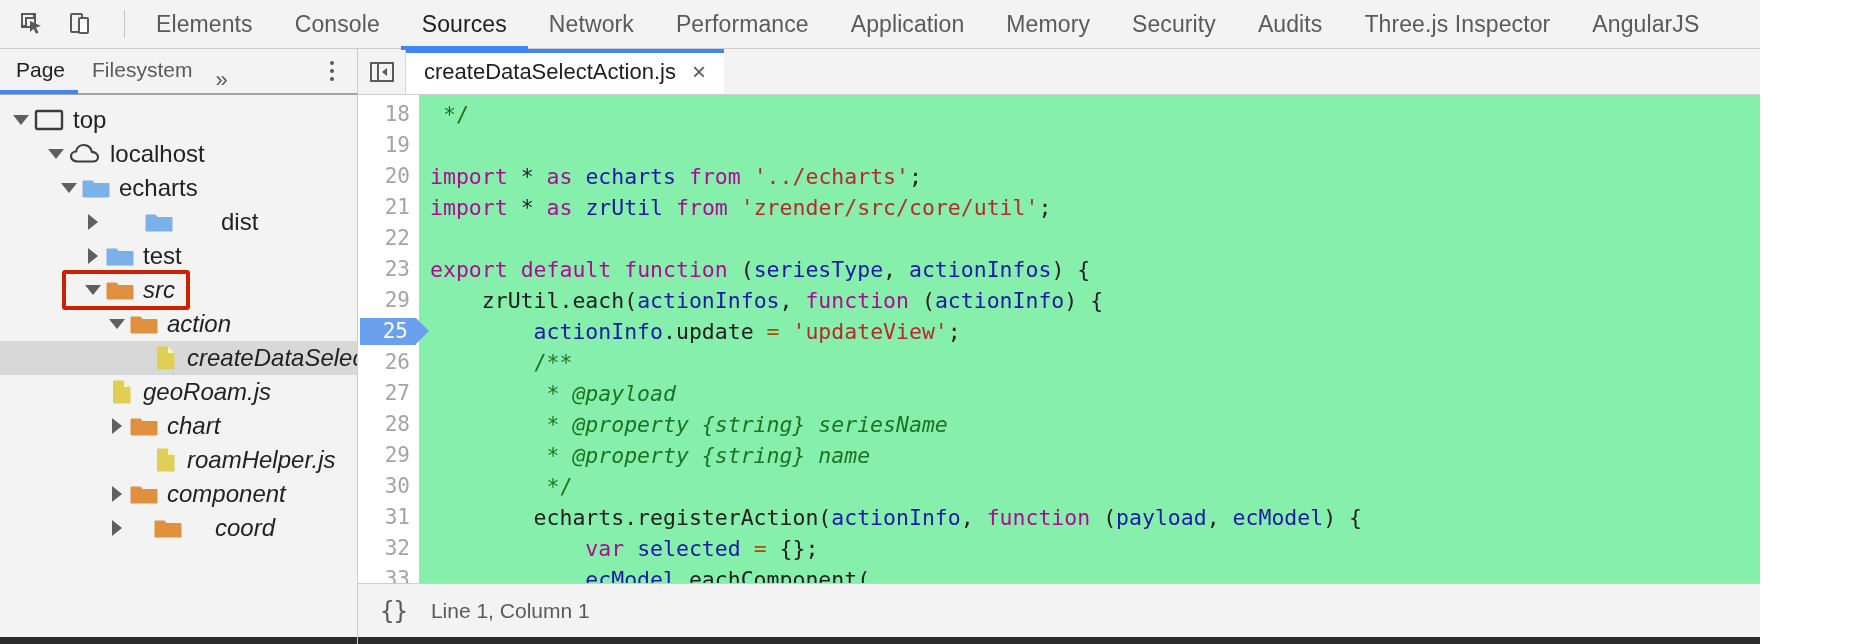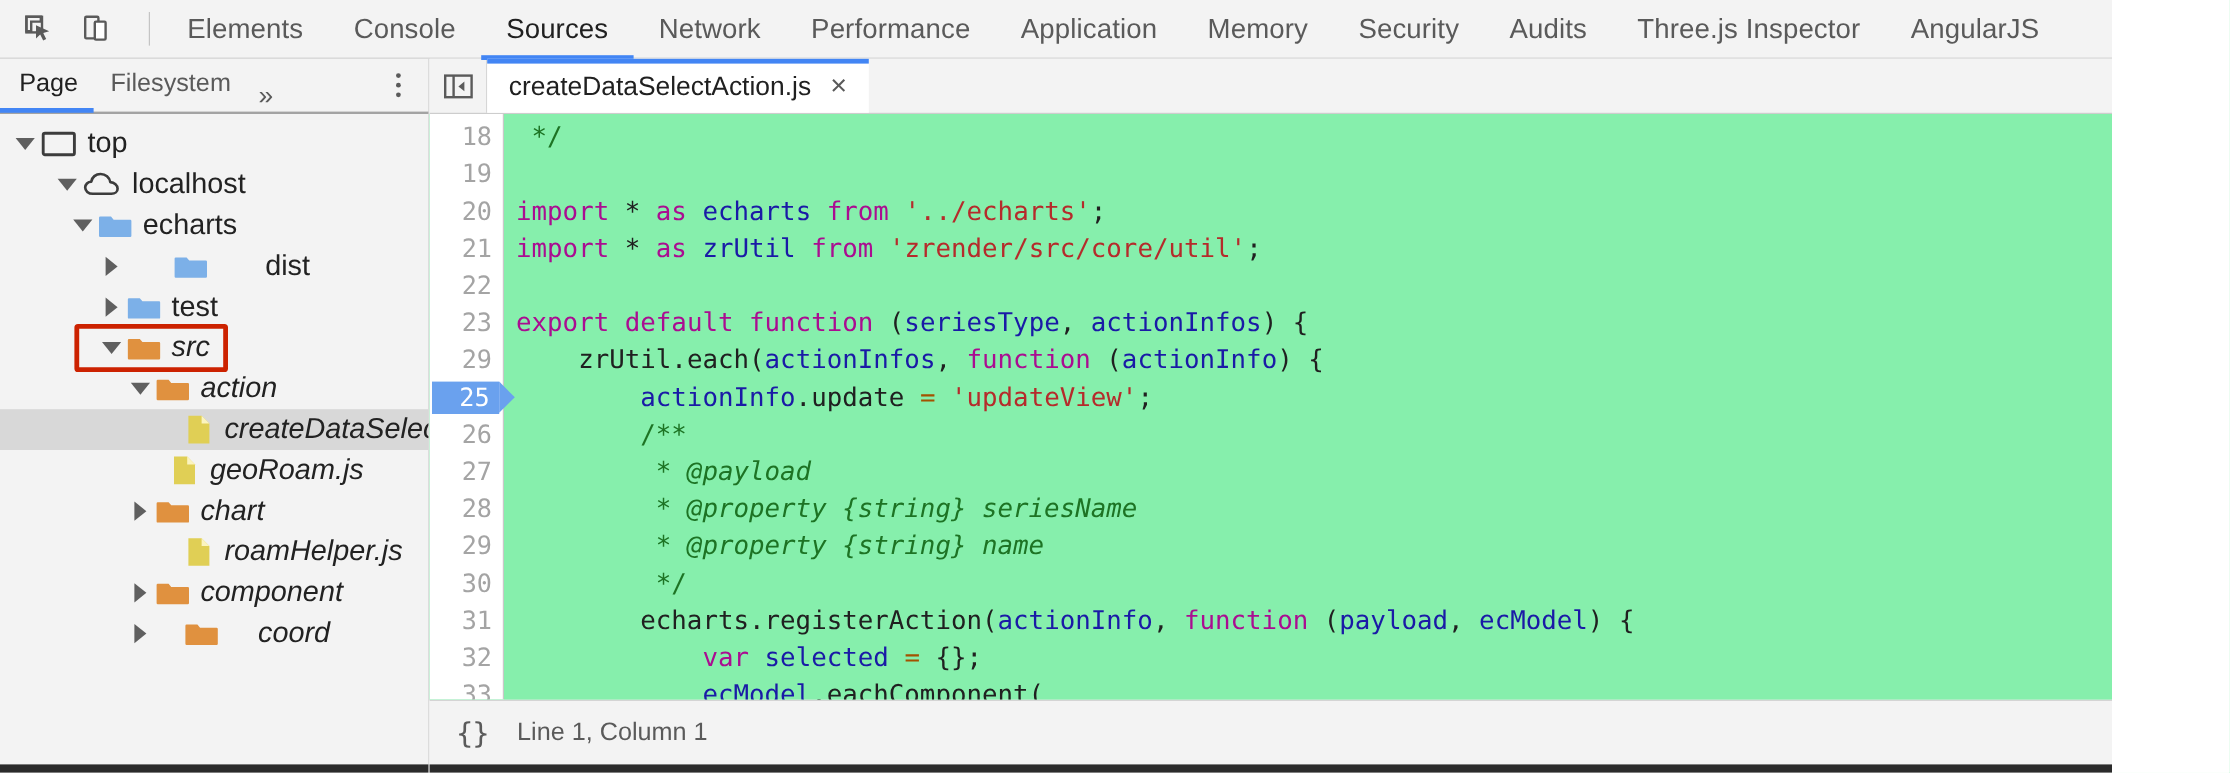--- a/index.html
+++ b/index.html
@@ -339,21 +339,21 @@
           <div class="tree-row selected" style="padding-left: 128px;">
             <span class="tw spacer"></span>
             <span class="ico">
               <svg width="24" height="26" viewBox="0 0 24 26">
                 <path d="M3 1.5 h11 l6.5 6.5 v16.5 h-17.5 z" fill="#e0cf55"></path>
                 <path d="M14 1.5 v6.5 h6.5 z" fill="#fbf4c0"></path>
               </svg>
             </span>
             <span class="tree-label">createDataSelectAction.js</span>
           </div>
-          <div class="tree-row" style="padding-left: 116px;">
+          <div class="tree-row" style="padding-left: 84px;">
             <span class="tw spacer"></span>
             <span class="ico">
               <svg width="24" height="26" viewBox="0 0 24 26">
                 <path d="M3 1.5 h11 l6.5 6.5 v16.5 h-17.5 z" fill="#e0cf55"></path>
                 <path d="M14 1.5 v6.5 h6.5 z" fill="#fbf4c0"></path>
               </svg>
             </span>
             <span class="tree-label">geoRoam.js</span>
           </div>
           <div class="tree-row" style="padding-left: 104px;">

